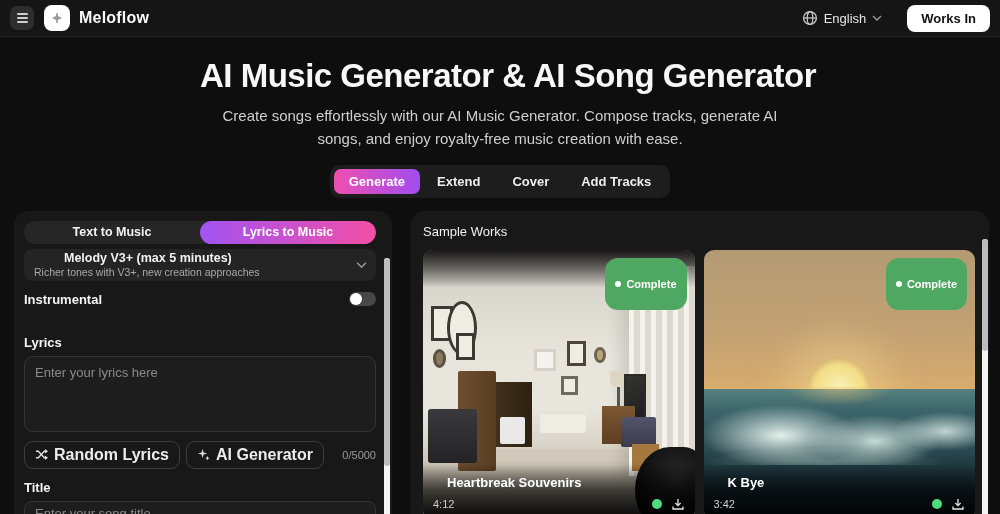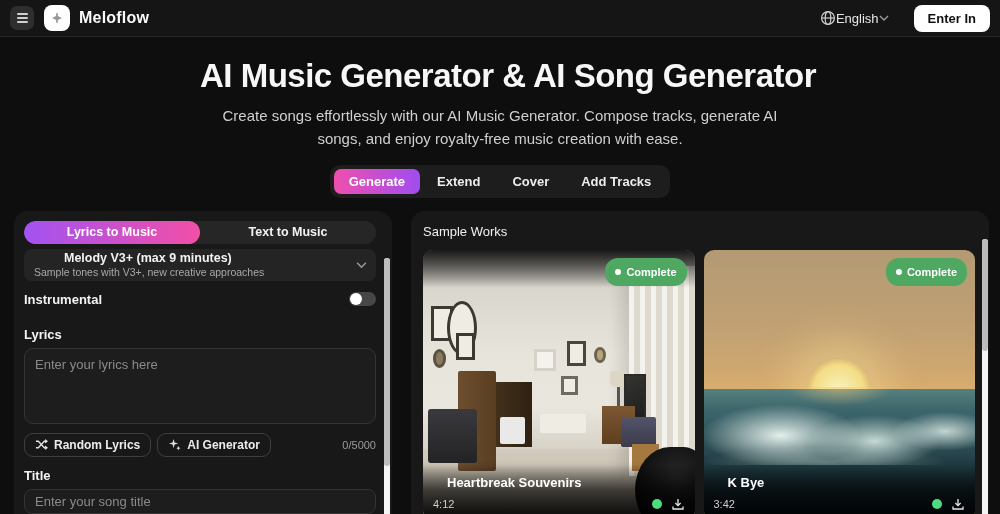--- a/index.html
+++ b/index.html
@@ -20,21 +20,21 @@
     display:flex; flex-direction:column; justify-content:center; align-items:center; gap:2.5px;
     cursor:pointer; border:none;
   }
   .hamburger-btn span { display:block; width:11px; height:1.6px; background:#cfcfcf; border-radius:1px; }
   .logo-box {
     width:26px; height:26px; border-radius:8px; background:#ffffff;
     margin-left:10px; display:flex; align-items:center; justify-content:center;
   }
   .brand { font-size:16px; font-weight:700; color:#fafafa; margin-left:9px; letter-spacing:.2px; }
   .nav-right { margin-left:auto; display:flex; align-items:center; gap:7px; }
-  .lang { display:flex; align-items:center; cursor:pointer; padding:4px 6px; }
+  .lang { display:flex; align-items:center; gap:6px; cursor:pointer; padding:4px 6px; }
   .lang-label { font-size:13px; color:#e6e6e6; }
   .signin-btn {
     background:#ffffff; color:#111; border:none; border-radius:8px;
     font-size:13px; font-weight:700; padding:6px 14px; margin-left:12px; cursor:pointer;
     font-family:inherit;
   }
 
   
   .hero { text-align:center; }
   .hero h1 {
@@ -90,33 +90,33 @@
   .model-chevron { position:absolute; right:9px; top:50%; transform:translateY(-50%); }
 
   .inst-row { margin-top:11px; display:flex; align-items:center; justify-content:space-between; }
   .toggle-switch {
     width:27px; height:14px; background:#474747; border-radius:8px; position:relative; cursor:pointer;
   }
   .toggle-knob {
     position:absolute; left:1px; top:1px; width:12px; height:12px; border-radius:50%; background:#fff;
   }
 
-  .lbl-lyrics { margin-top:20px; }
+  .lbl-lyrics { margin-top:28px; }
   .lyrics-area {
     margin-top:6px; width:100%; height:76px; resize:none;
     background:#1d1d1d; border:1px solid #343434; border-radius:9px;
     padding:8px 10px; font-size:13px; color:#e8e8e8; font-family:inherit; outline:none;
   }
   .lyrics-area::placeholder, .text-input::placeholder { color:#8a8a8a; }
 
   .lyrics-tools { margin-top:5px; display:flex; align-items:center; gap:6px; }
   .tool-btn {
     display:flex; align-items:center; gap:6px;
     background:transparent; border:1px solid #3e3e3e; border-radius:9px;
-    padding:4px 10px; color:#ececec; font-size:12px; font-weight:700; cursor:pointer;
+    padding:4px 10px; color:#ececec; font-size:16px; font-weight:700; cursor:pointer;
     font-family:inherit;
     justify-content:center;
   }
   .char-counter { margin-left:auto; font-size:11px; color:#9a9a9a; }
 
   .lbl-title { margin-top:11px; }
   .text-input {
     margin-top:6px; width:100%; height:25px;
     background:#1d1d1d; border:1px solid #343434; border-radius:8px;
     padding:0 10px; font-size:13px; color:#e8e8e8; font-family:inherit; outline:none;
@@ -125,21 +125,21 @@
   
   .samples-heading { font-size:13px; font-weight:400; color:#f0f0f0; margin-top:3px; }
   .cards-grid { display:grid; grid-template-columns:1fr 1fr; gap:9px; margin-top:11px; }
   .card {
     position:relative; height:270px; border-radius:10px; overflow:hidden; background:#000; cursor:pointer;
   }
   .status-badge {
     position:absolute; top:8px; right:8px; z-index:5;
     display:flex; align-items:center; gap:5px;
     background:#4fa862; color:#fff; font-size:11px; font-weight:700;
-    padding:8px 10px; border-radius:13px;
+    padding:20px 10px; border-radius:13px;
   }
   .status-dot { width:6px; height:6px; border-radius:50%; background:#fff; }
   .card-caption {
     position:absolute; left:0; right:0; bottom:0; z-index:4;
     padding:10px 10px 9px;
     background:linear-gradient(0deg, rgba(0,0,0,.88) 0%, rgba(0,0,0,.55) 55%, rgba(0,0,0,0) 100%);
   }
   .card-title { font-size:13px; font-weight:700; color:#fff;padding-left:14px; }
   .card-meta { display:flex; align-items:center; margin-top:7px; }
   .card-duration { font-size:11px; color:#cdcdcd; }
@@ -236,47 +236,47 @@
       <svg width="16" height="16" viewBox="0 0 16 16" fill="none" stroke="#cfcfcf" stroke-width="1.2">
         <circle cx="8" cy="8" r="6.4"></circle>
         <ellipse cx="8" cy="8" rx="2.8" ry="6.4"></ellipse>
         <path d="M1.6 8 h12.8"></path>
       </svg>
       <span class="lang-label">English</span>
       <svg width="10" height="6" viewBox="0 0 10 6" fill="none" stroke="#9a9a9a" stroke-width="1.4">
         <path d="M1 1 L5 5 L9 1"></path>
       </svg>
     </div>
-    <button class="signin-btn">Enter In</button>
+    <button class="signin-btn">Works In</button>
   </div>
 </div>
 
 <div class="hero">
   <h1>AI Music Generator &amp; AI Song Generator</h1>
   <p class="subtitle">Create songs effortlessly with our AI Music Generator. Compose tracks, generate AI songs, and enjoy royalty-free music creation with ease.</p>
   <div class="gen-tabs">
     <button class="gen-tab active">Generate</button>
     <button class="gen-tab">Extend</button>
     <button class="gen-tab">Cover</button>
     <button class="gen-tab">Add Tracks</button>
   </div>
 </div>
 
 <div class="main">
 
   <div class="panel left-panel">
 
     <div class="mode-toggle">
+      <button class="mode-seg">Text to Music</button>
       <button class="mode-seg active">Lyrics to Music</button>
-      <button class="mode-seg">Text to Music</button>
     </div>
 
     <div class="model-select">
-      <div class="model-name">Melody V3+ (max 9 minutes)</div>
-      <div class="model-desc">Sample tones with V3+, new creative approaches</div>
+      <div class="model-name">Melody V3+ (max 5 minutes)</div>
+      <div class="model-desc">Richer tones with V3+, new creation approaches</div>
       <svg class="model-chevron" width="11" height="7" viewBox="0 0 10 6" fill="none" stroke="#9a9a9a" stroke-width="1.4">
         <path d="M1 1 L5 5 L9 1"></path>
       </svg>
     </div>
 
     <div class="inst-row">
       <div class="field-label">Instrumental</div>
       <div class="toggle-switch">
         <div class="toggle-knob"></div>
       </div>

